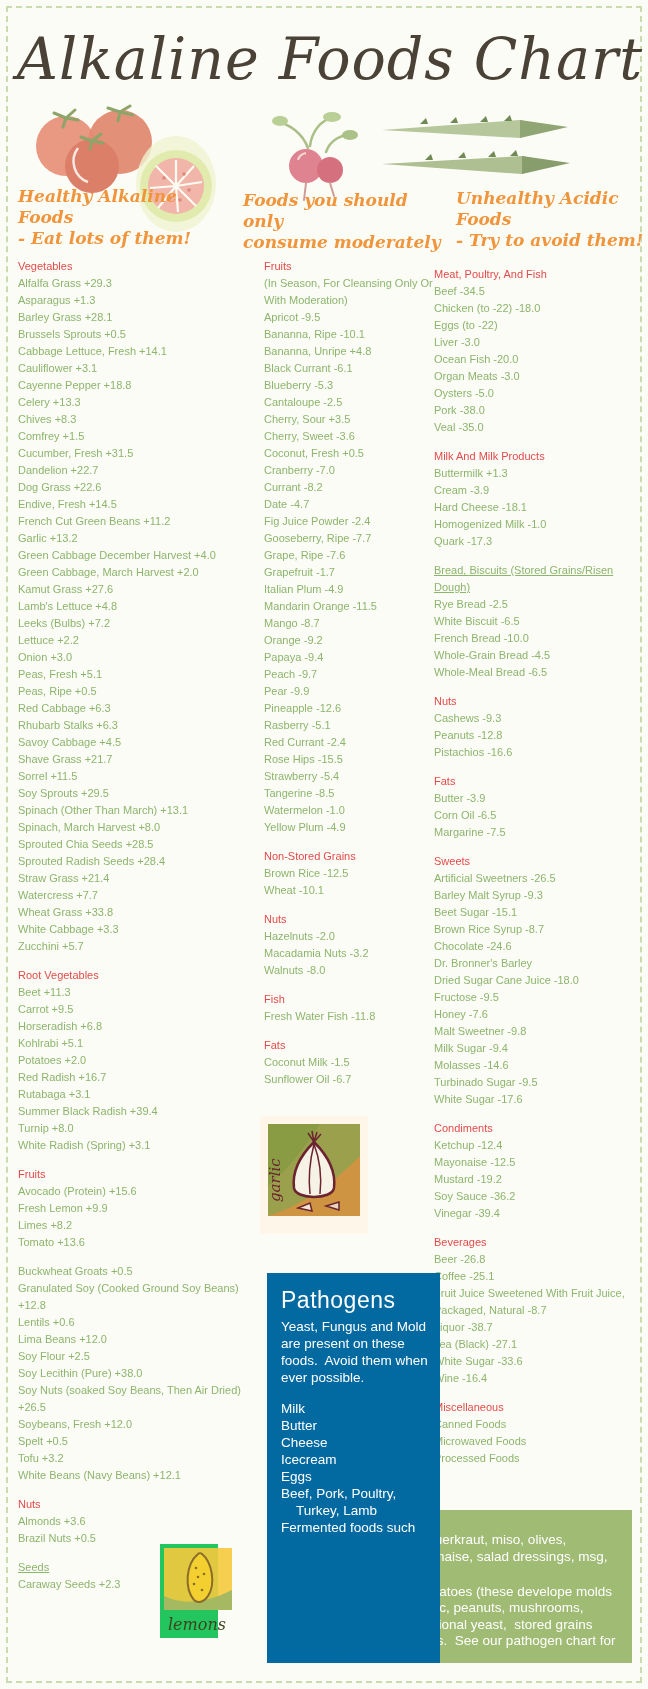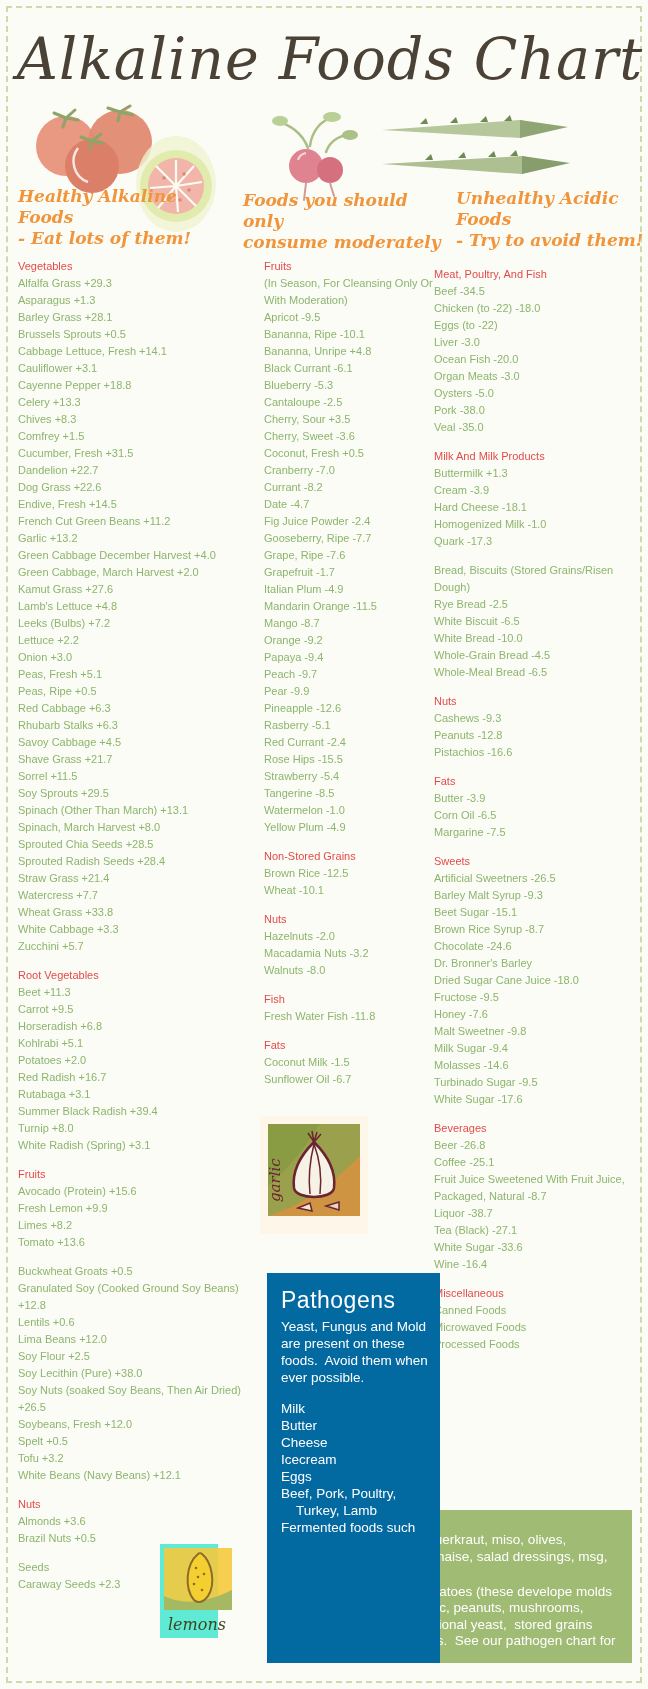--- a/index.html
+++ b/index.html
@@ -8,25 +8,25 @@
   .page-border{position:absolute;inset:6px;border:2px dashed #ccdbae;pointer-events:none;}
   .title{position:absolute;top:20px;left:0;width:100%;text-align:center;margin:6px;
          font-family:"DejaVu Serif",serif;font-style:italic;font-weight:400;
          font-size:57px;color:#4b4237;letter-spacing:1px;}
   .illus{position:absolute;}
   .colhead{position:absolute;font-family:"DejaVu Serif",serif;font-style:italic;font-weight:700;
            font-size:17px;line-height:21px;color:#f0953b;}
   .col{position:absolute;font-size:11px;line-height:17px;color:#8cb56d;}
   .section{margin-bottom:12px;}
   .sec-title{color:#e34b4b;}
-  .sec-title.green{color:#8cb56d;}
+  .sec-title.green{color:#8cb56d;text-decoration:underline;}
   .list-item{white-space:normal;}
   .card{position:absolute;background:#fdf6e9;}
   .garlic-card{left:260px;top:1116px;width:108px;height:118px;}
-  .lemon-card{left:160px;top:1544px;width:58px;height:94px;background:#5eead4;}
+  .lemon-card{left:160px;top:1544px;width:58px;height:94px;background:#22c55e;}
   .pathogens-narrow{position:absolute;left:267px;top:1273px;width:173px;height:390px;
         background:#0369a1;color:#ffffff;padding:14px 8px 0 14px;box-sizing:border-box;z-index:2;}
   .pathogens-narrow h2{font-size:23px;font-weight:400;margin:0 0 4px 0;letter-spacing:.5px;}
   .p-intro{font-size:13.5px;line-height:17px;margin:0 0 14px 0;white-space:pre-wrap;}
   .p-item{font-size:13.5px;line-height:17px;white-space:pre-wrap;}
   .pathogens-wide{position:absolute;left:267px;top:1510px;width:365px;height:153px;
         background:#a0bb74;color:#ffffff;padding:22px 10px 0 14px;box-sizing:border-box;z-index:1;}
   .pathogens-wide p{margin:0 0 2px 0;font-size:13.5px;line-height:16.5px;white-space:pre-wrap;}
   .script-label{font-family:"DejaVu Serif",serif;font-style:italic;}
 </style>
@@ -273,21 +273,21 @@
         <div class="list-item">Buttermilk +1.3</div>
         <div class="list-item">Cream -3.9</div>
         <div class="list-item">Hard Cheese -18.1</div>
         <div class="list-item">Homogenized Milk -1.0</div>
         <div class="list-item">Quark -17.3</div>
       </div>
       <div class="section">
         <div class="sec-title green">Bread, Biscuits (Stored Grains/Risen Dough)</div>
         <div class="list-item">Rye Bread -2.5</div>
         <div class="list-item">White Biscuit -6.5</div>
-        <div class="list-item">White Bread -10.0</div>
+        <div class="list-item">French Bread -10.0</div>
         <div class="list-item">Whole-Grain Bread -4.5</div>
         <div class="list-item">Whole-Meal Bread -6.5</div>
       </div>
       <div class="section">
         <div class="sec-title">Nuts</div>
         <div class="list-item">Cashews -9.3</div>
         <div class="list-item">Peanuts -12.8</div>
         <div class="list-item">Pistachios -16.6</div>
       </div>
       <div class="section">
@@ -307,20 +307,28 @@
         <div class="list-item">Dried Sugar Cane Juice -18.0</div>
         <div class="list-item">Fructose -9.5</div>
         <div class="list-item">Honey -7.6</div>
         <div class="list-item">Malt Sweetner -9.8</div>
         <div class="list-item">Milk Sugar -9.4</div>
         <div class="list-item">Molasses -14.6</div>
         <div class="list-item">Turbinado Sugar -9.5</div>
         <div class="list-item">White Sugar -17.6</div>
       </div>
       <div class="section">
+        <div class="sec-title">Condiments</div>
+        <div class="list-item">Ketchup -12.4</div>
+        <div class="list-item">Mayonaise -12.5</div>
+        <div class="list-item">Mustard -19.2</div>
+        <div class="list-item">Soy Sauce -36.2</div>
+        <div class="list-item">Vinegar -39.4</div>
+      </div>
+      <div class="section">
         <div class="sec-title">Beverages</div>
         <div class="list-item">Beer -26.8</div>
         <div class="list-item">Coffee -25.1</div>
         <div class="list-item">Fruit Juice Sweetened With Fruit Juice, Packaged, Natural -8.7</div>
         <div class="list-item">Liquor -38.7</div>
         <div class="list-item">Tea (Black) -27.1</div>
         <div class="list-item">White Sugar -33.6</div>
         <div class="list-item">Wine -16.4</div>
       </div>
       <div class="section">

